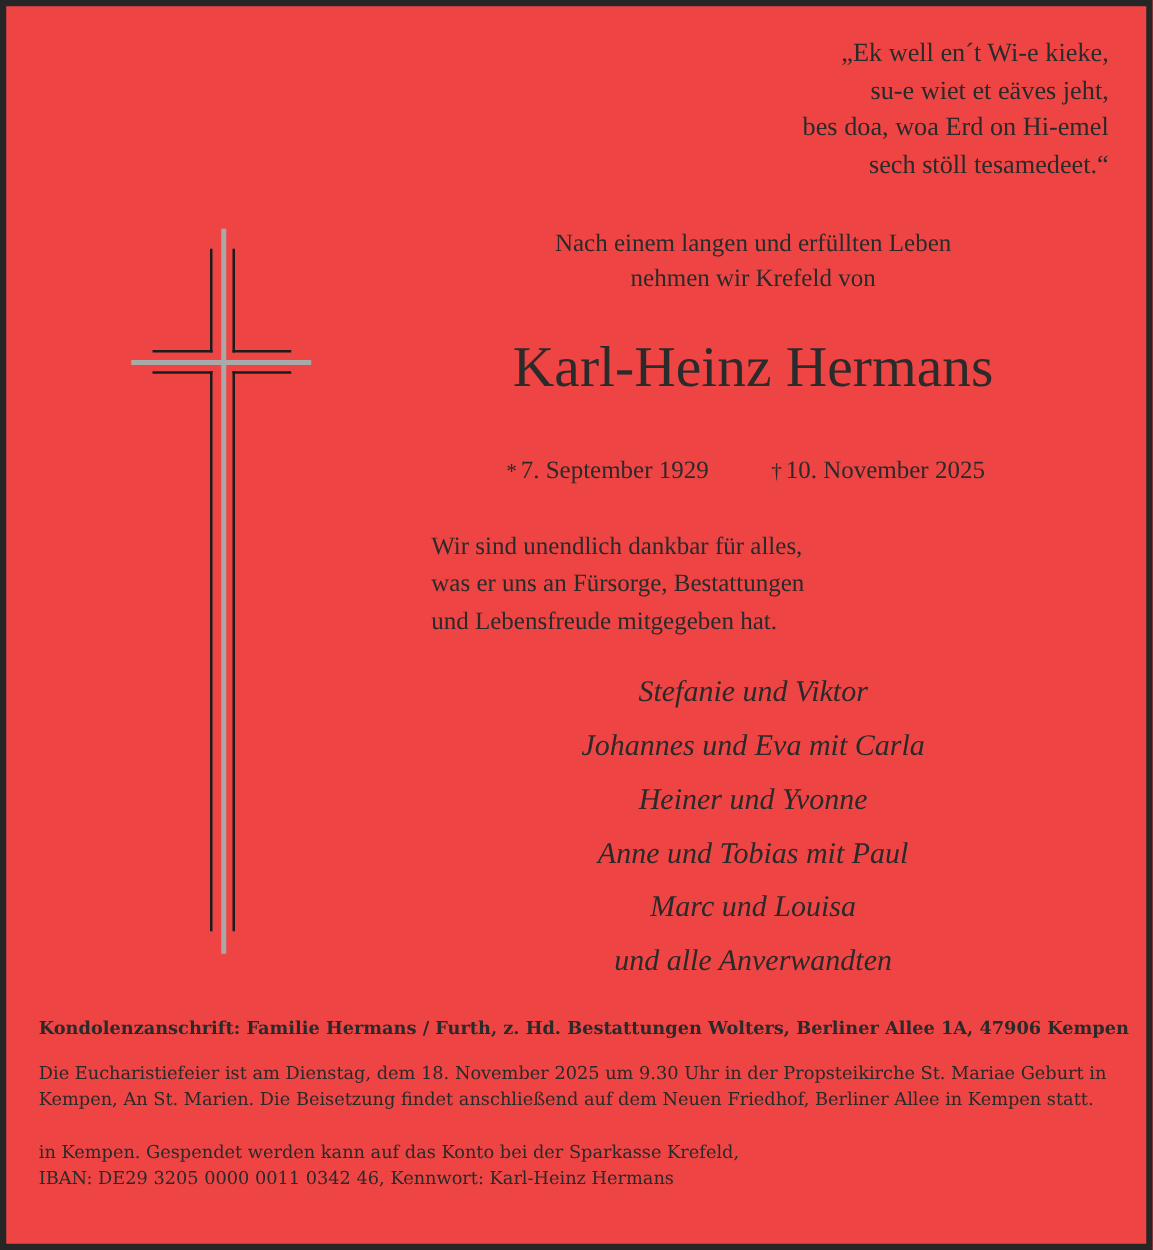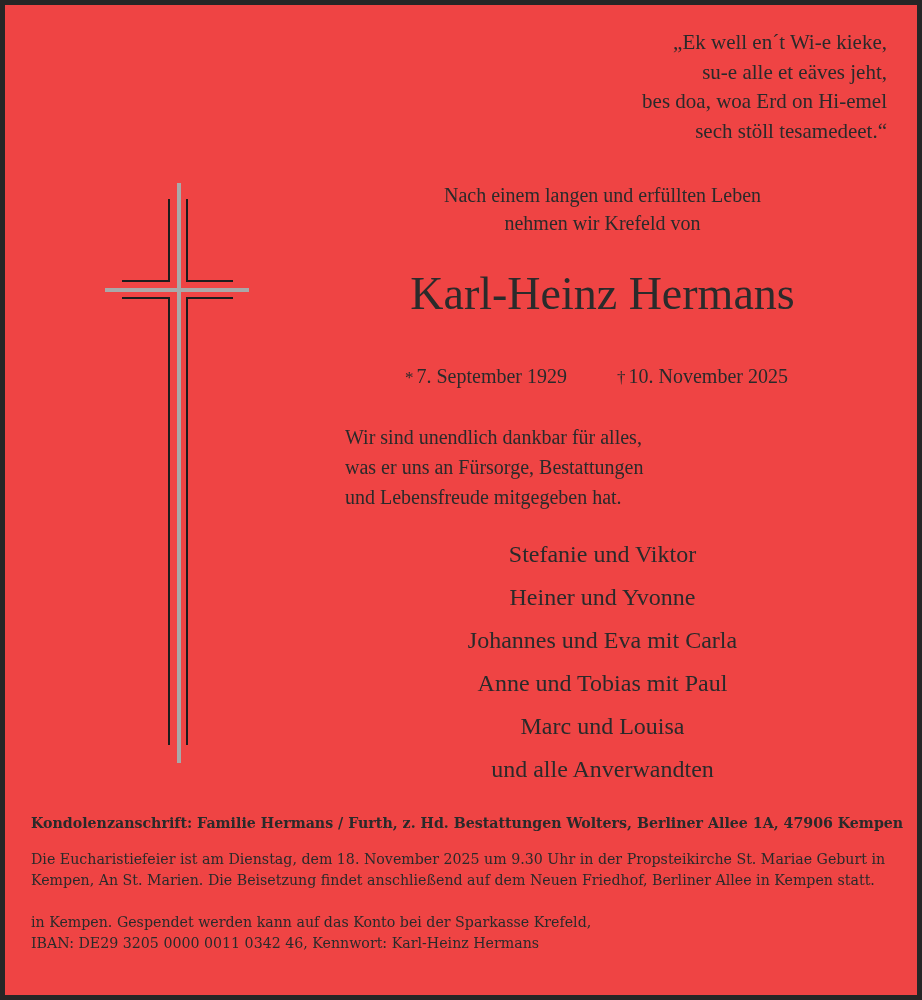--- a/index.html
+++ b/index.html
@@ -63,20 +63,21 @@
       font-size: 20px;
       line-height: 30px;
     }
     .family {
       position: absolute;
       left: 340px; width: 515px;
       top: 528px;
       text-align: center;
       font-size: 24px;
       line-height: 43px;
+      font-style: italic;
     }
 
     .footer {
       position: absolute;
       left: 26px; top: 808px;
       width: 880px;
       font-size: 14.2px;
       color: #2a2a2a;
     }
     .footer p { margin: 0; line-height: 21.5px; white-space: nowrap; }
@@ -107,21 +108,21 @@
 
     <div class="blk" style="left:117px; top:292px; width:48px; height:2px;"></div>
     <div class="blk" style="left:163px; top:292px; width:2px; height:448px;"></div>
 
     <div class="blk" style="left:181px; top:292px; width:47px; height:2px;"></div>
     <div class="blk" style="left:181px; top:292px; width:2px; height:448px;"></div>
   </div>
 
   <div class="quote serif">
     <div>„Ek well en´t Wi-e kieke,</div>
-    <div>su-e alle et eäves jeht,</div>
+    <div>su-e wiet et eäves jeht,</div>
     <div>bes doa, woa Erd on Hi-emel</div>
     <div>sech stöll tesamedeet.“</div>
   </div>
 
   <div class="intro serif">
     <div>Nach einem langen und erfüllten Leben</div>
     <div>nehmen wir Krefeld von</div>
   </div>
 
   <div class="name serif">Karl-Heinz Hermans</div>
@@ -132,22 +133,22 @@
   </div>
 
   <div class="thanks serif">
     <div>Wir sind unendlich dankbar für alles,</div>
     <div>was er uns an Fürsorge, Bestattungen</div>
     <div>und Lebensfreude mitgegeben hat.</div>
   </div>
 
   <div class="family serif">
     <div>Stefanie und Viktor</div>
+    <div>Johannes und Eva mit Carla</div>
     <div>Heiner und Yvonne</div>
-    <div>Johannes und Eva mit Carla</div>
     <div>Anne und Tobias mit Paul</div>
     <div>Marc und Louisa</div>
     <div>und alle Anverwandten</div>
   </div>
 
   <div class="footer book">
     <p class="condolence">Kondolenzanschrift: Familie Hermans / Furth, z. Hd. Bestattungen Wolters, Berliner Allee 1A, 47906 Kempen</p>
     <div class="service">
       <p>Die Eucharistiefeier ist am Dienstag, dem 18. November 2025 um 9.30 Uhr in der Propsteikirche St. Mariae Geburt in</p>
       <p>Kempen, An St. Marien. Die Beisetzung findet anschließend auf dem Neuen Friedhof, Berliner Allee in Kempen statt.</p>

